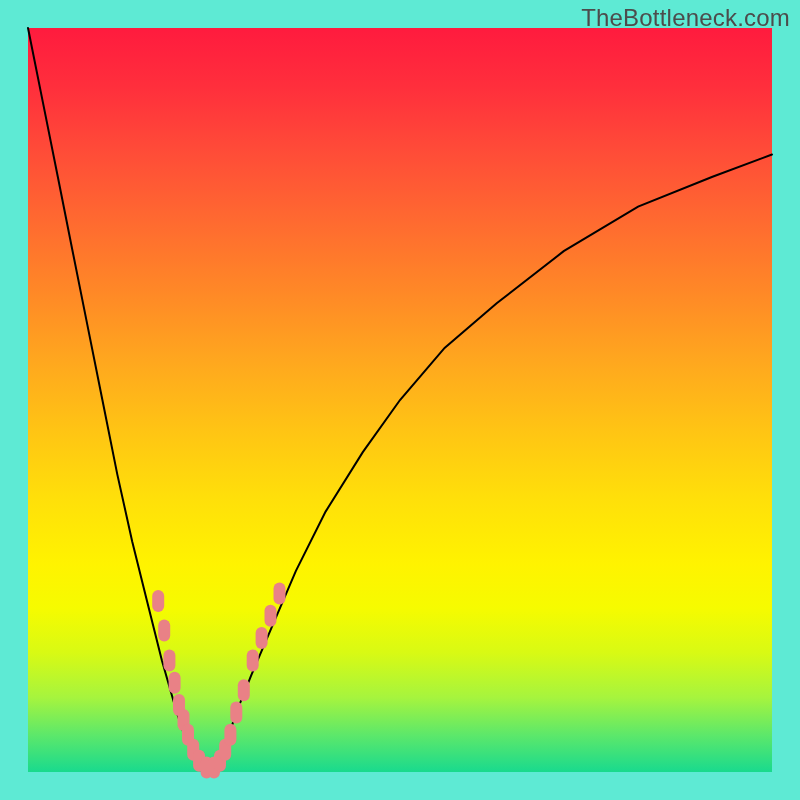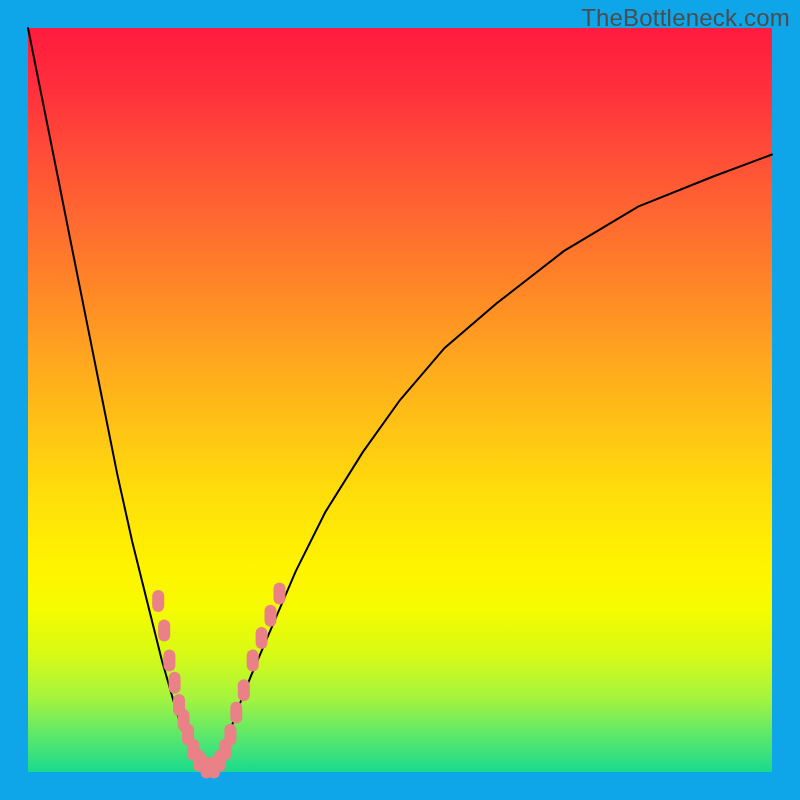--- a/index.html
+++ b/index.html
@@ -9,21 +9,21 @@
     height: 800px;
     background: #000;
     overflow: hidden;
     font-family: Arial, Helvetica, sans-serif;
   }
   .frame {
     position: absolute;
     top: 0; left: 0;
     width: 800px;
     height: 800px;
-    background: #0ea5e9;
+    background: #5eead4;
   }
   .plot-area {
     position: absolute;
     left: 28px;
     top: 28px;
     width: 744px;
     height: 744px;
     
     background: linear-gradient(to bottom,
       #ff1b3e 0%,

